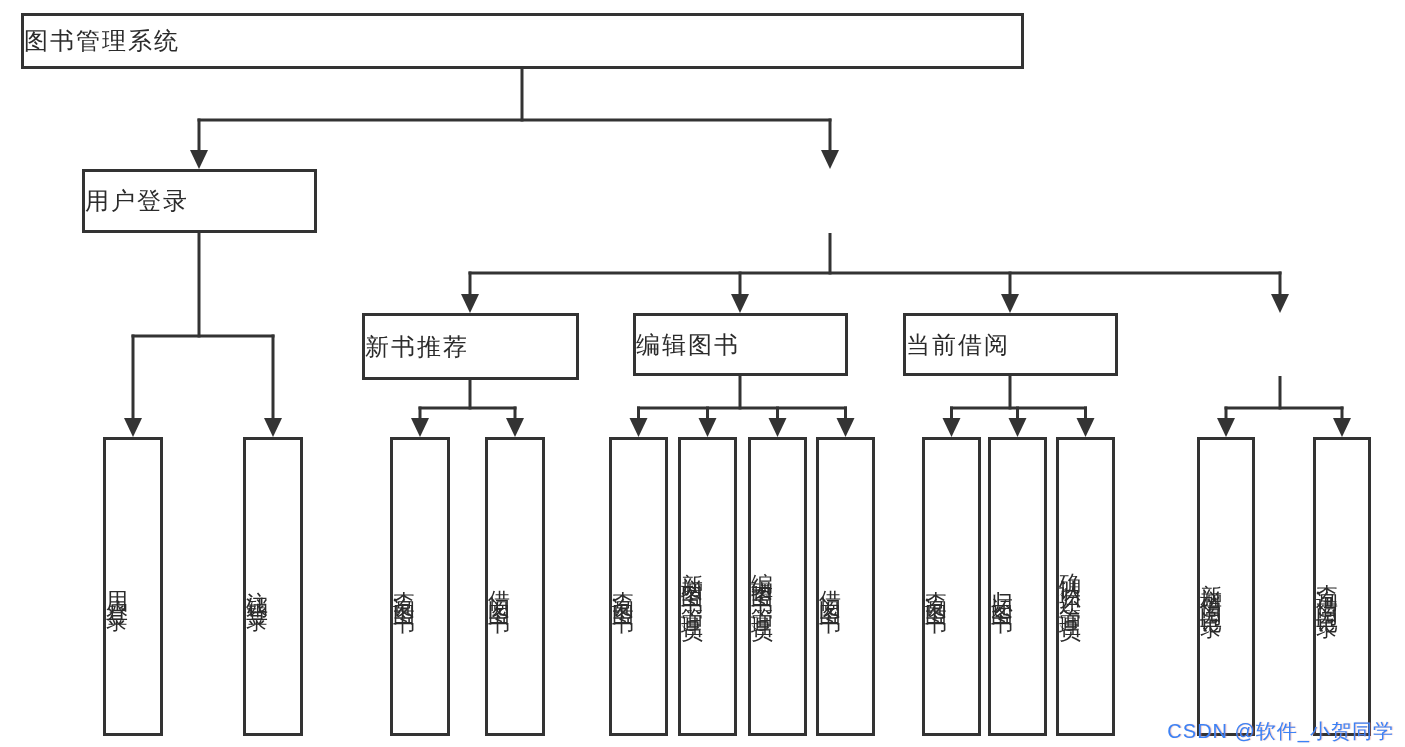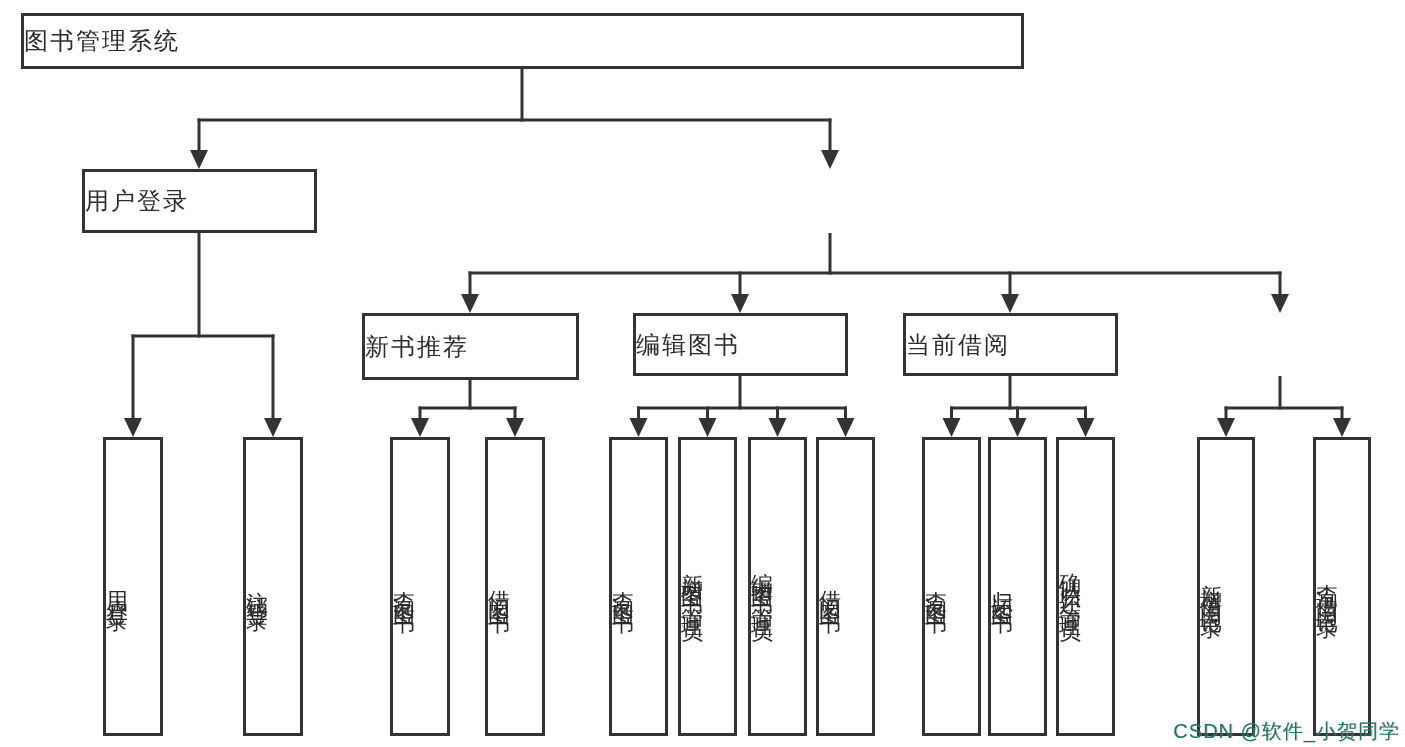--- a/index.html
+++ b/index.html
@@ -31,24 +31,24 @@
     writing-mode:vertical-rl;
     text-orientation:mixed;
     font-size:22px;
     letter-spacing:7px;
     line-height:1;
     color:#2b2b2b;
     white-space:nowrap;
   }
   .watermark{
     position:absolute;
-    right:5px;bottom:2px;
+    right:11px;bottom:2px;
     font-size:20px;
     letter-spacing:1px;
-    color:#0f766e;
+    color:#3b82f6;
     text-shadow:1px 0 1px rgba(214,120,120,0.45);
     z-index:5;
     white-space:nowrap;
   }
 </style>
 </head>
 <body>
 
 <div class="stage">
 

